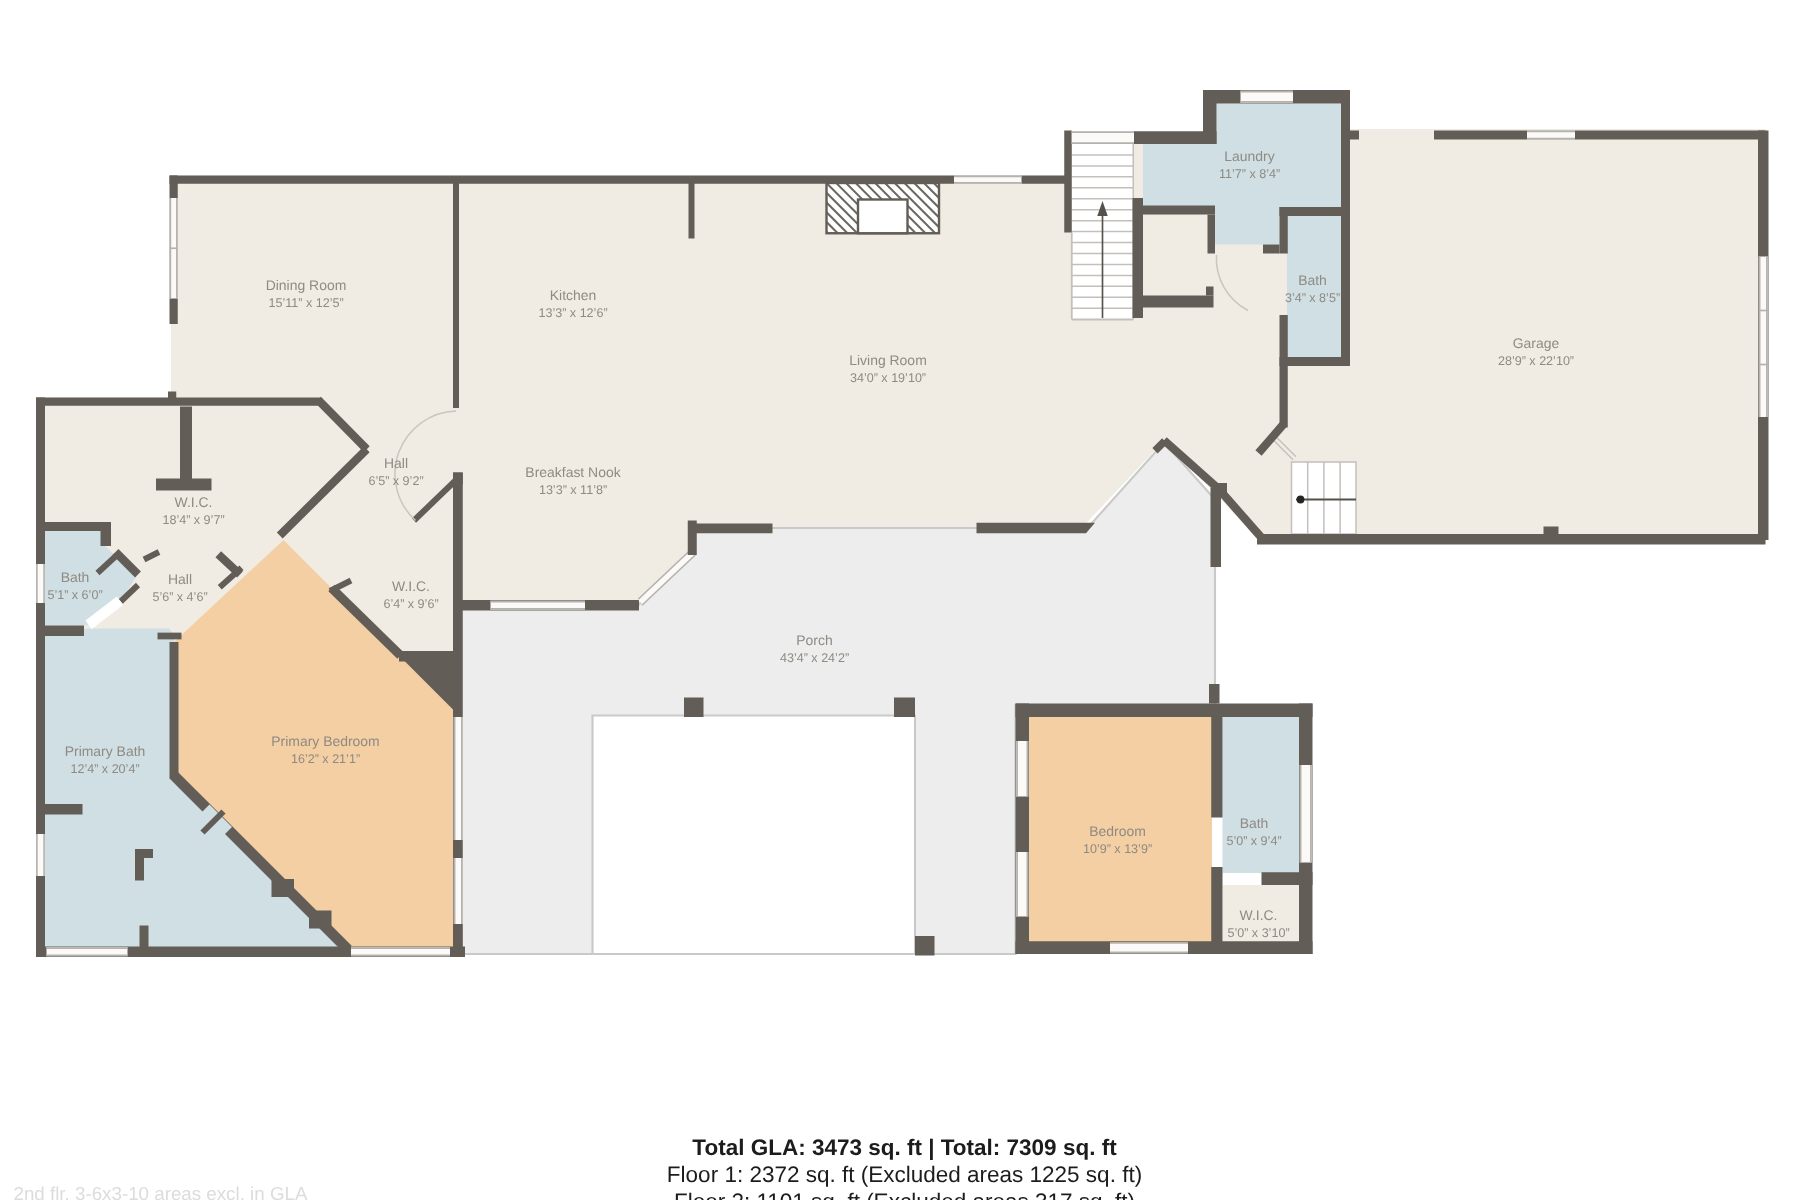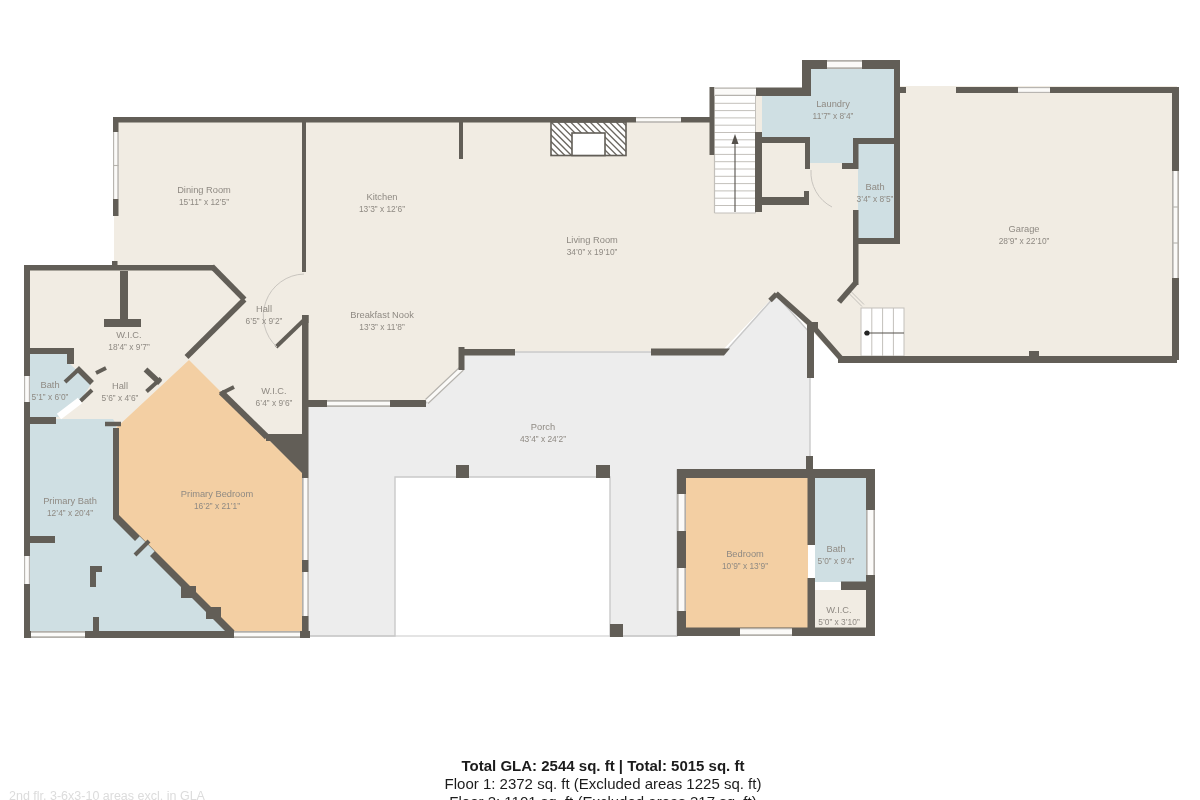--- a/index.html
+++ b/index.html
@@ -387,18 +387,18 @@
 <text x="745" y="557" font-size="9.3" fill="#8f8a83" text-anchor="middle" font-family="Liberation Sans, sans-serif">Bedroom</text>
     <text x="745" y="568.5" font-size="8.4" fill="#8f8a83" text-anchor="middle" font-family="Liberation Sans, sans-serif">10’9” x 13’9”</text>
 
 <text x="836" y="552" font-size="9.3" fill="#8f8a83" text-anchor="middle" font-family="Liberation Sans, sans-serif">Bath</text>
     <text x="836" y="563.5" font-size="8.4" fill="#8f8a83" text-anchor="middle" font-family="Liberation Sans, sans-serif">5’0” x 9’4”</text>
 
 <text x="839" y="613" font-size="9.3" fill="#8f8a83" text-anchor="middle" font-family="Liberation Sans, sans-serif">W.I.C.</text>
     <text x="839" y="624.5" font-size="8.4" fill="#8f8a83" text-anchor="middle" font-family="Liberation Sans, sans-serif">5’0” x 3’10”</text>
 </svg>
 
-<div class="totals"><b>Total GLA: 2544 sq. ft | Total: 5015 sq. ft</b><br>
+<div class="totals"><b>Total GLA: 3473 sq. ft | Total: 7309 sq. ft</b><br>
 Floor 1: 2372 sq. ft (Excluded areas 1225 sq. ft)<br>
 Floor 2: 1101 sq. ft (Excluded areas 317 sq. ft)</div>
 
 <div class="faint">2nd flr. 3-6x3-10 areas excl. in GLA</div>
 
 
 </body></html>

